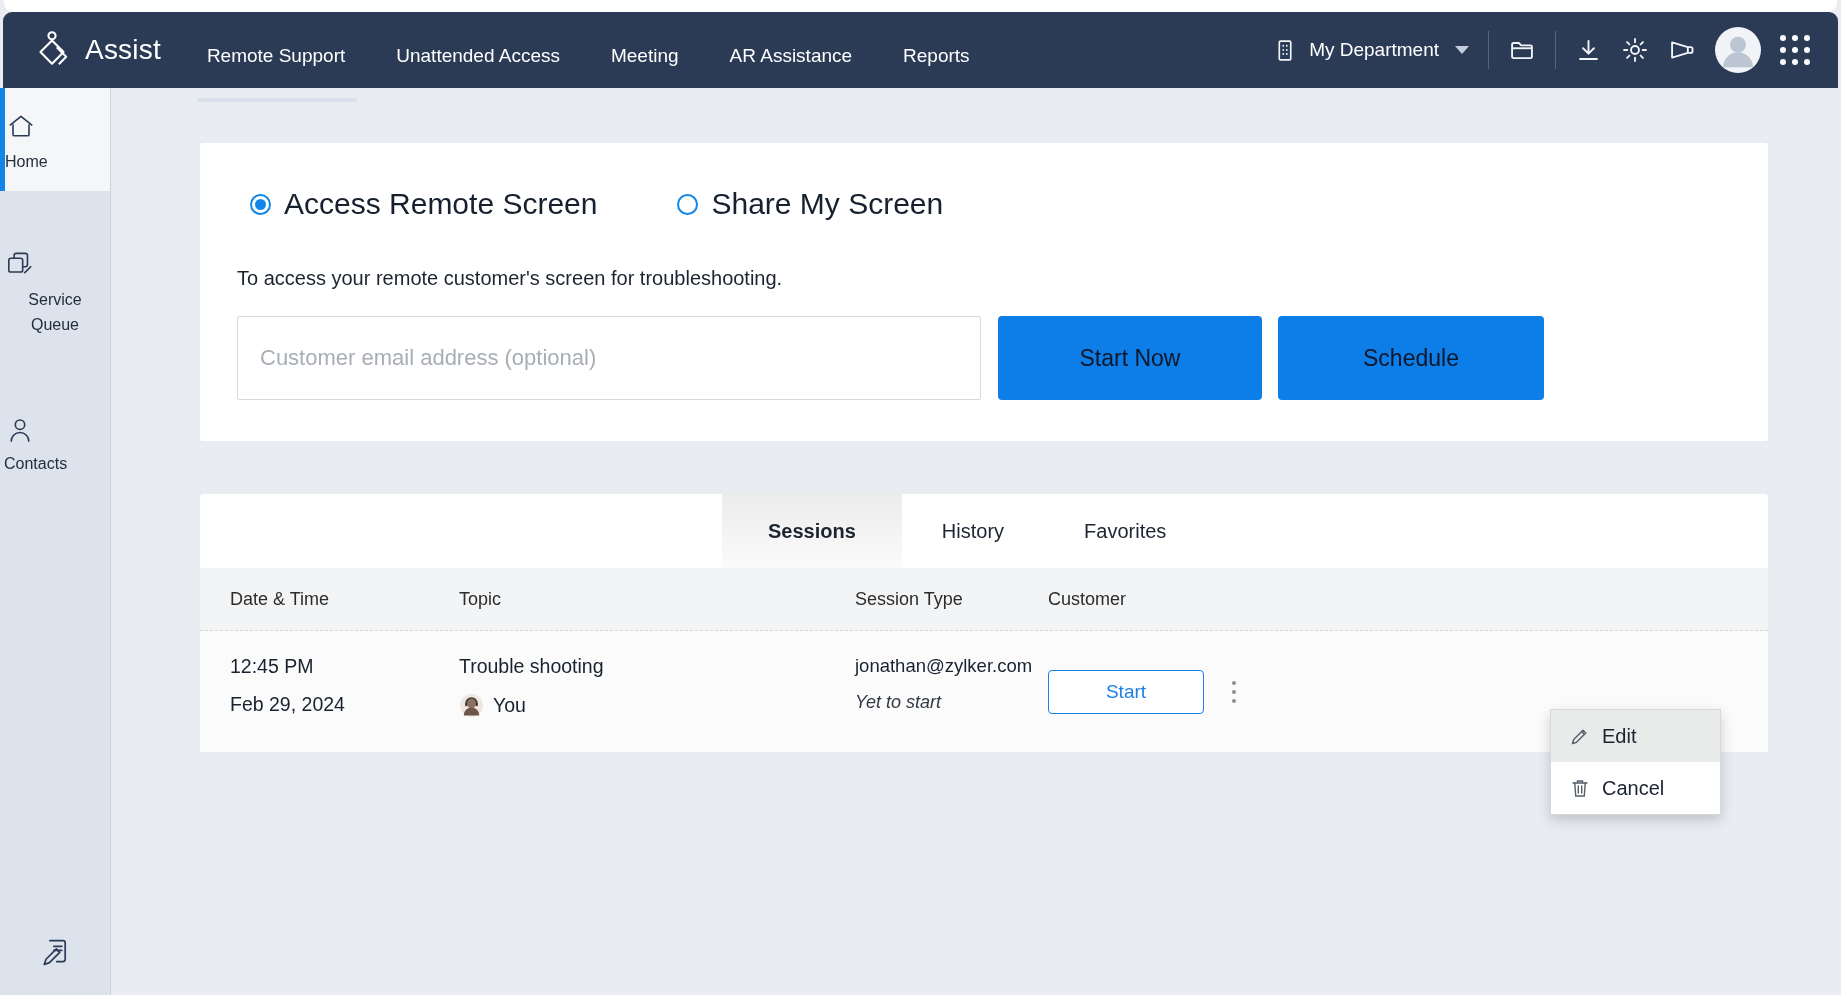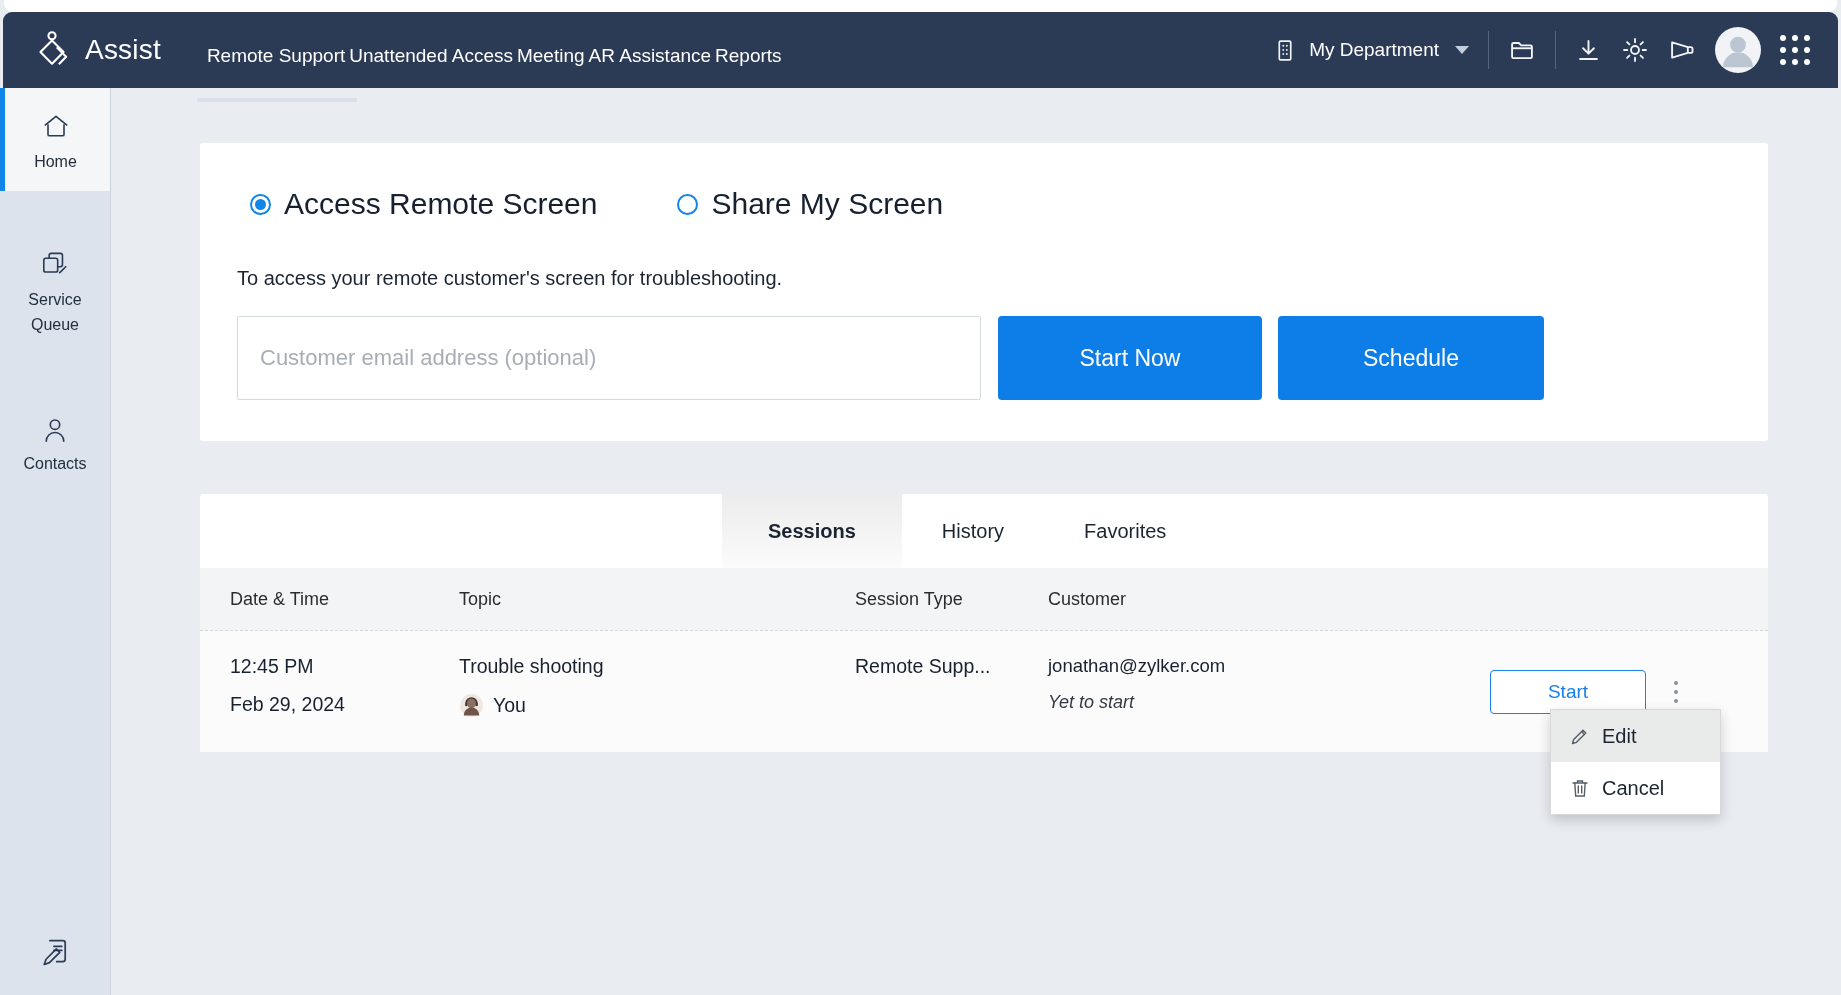--- a/index.html
+++ b/index.html
@@ -16,42 +16,42 @@
   
   .top-strip { position:absolute; top:0; left:4px; right:4px; height:12px;
     background:#ffffff; border-radius:0 0 9px 9px; }
 
   
   .navbar { position:absolute; top:12px; left:3px; right:3px; height:76px;
     background:#2b3a55; border-radius:9px 9px 0 0;
     display:flex; align-items:center; padding:1px 28px; color:#fff; }
   .brand { display:flex; align-items:center; gap:12px; margin-right:44px; }
   .brand-name { font-size:28px; font-weight:500; letter-spacing:.2px; }
-  .nav-items { display:flex; align-items:stretch; height:92px;margin-top:12px; }
+  .nav-items { display:flex; align-items:stretch; gap:47px; height:92px;margin-top:12px; }
   .nav-item { display:flex; align-items:center; font-size:19px; position:relative;
     cursor:pointer; padding:0 2px; }
   .nav-item.active::after { content:""; position:absolute; left:-8px; right:-10px;
     bottom:0; height:4px; background:#d9e0ea; border-radius:2px 2px 0 0; }
   .nav-right { margin-left:auto; display:flex; align-items:center; gap:19px; }
   .dept { display:flex; align-items:center; gap:12px; cursor:pointer; }
   .dept-label { font-size:19px; }
   .caret-down { width:0; height:0; border-left:7px solid transparent;
     border-right:7px solid transparent; border-top:8px solid #c3cddd; margin-left:4px; }
   .nav-divider { width:1px; height:38px; background:#566480; }
   .nav-icon { color:#f2f4f8; cursor:pointer; }
   .avatar { width:46px; height:46px; border-radius:50%; background:#f1f3f6;
     display:flex; align-items:center; justify-content:center; overflow:hidden; cursor:pointer; }
   .apps-grid { display:grid; grid-template-columns:repeat(3,6px); grid-gap:6px; cursor:pointer; }
   .apps-grid span { width:6px; height:6px; border-radius:50%; background:#ffffff; }
 
   
   .sidebar { position:absolute; top:88px; left:0; bottom:0; width:111px;
     background:#dce3ec; border-right:1px solid #c9d2dd;
     display:flex; flex-direction:column; align-items:stretch; text-align:center; }
-  .side-item { display:flex; flex-direction:column; align-items:center;
+  .side-item { display:flex; flex-direction:column; align-items:flex-start;
     font-size:16px; color:#242f3e; cursor:pointer; padding:12px 4px; }
   .side-item .icon { margin-bottom:9px; color:#2b3a55; }
   .side-item.active { background:#f5f6f8; border-left:5px solid #1286e8;
     padding:24px 4px 20px 0; margin-bottom:44px; }
   .side-item.sq { margin-bottom:52px; line-height:1.55; }
   .side-feedback { margin-top:auto; margin-bottom:26px; align-self:center;
     color:#2b3a55; cursor:pointer; }
 
   
   .card { position:absolute; background:#ffffff; border-radius:3px; }
@@ -65,21 +65,21 @@
     background:#fff; position:relative; flex:none; }
   .radio-circle.checked::after { content:""; position:absolute; inset:3px;
     border-radius:50%; background:#1286e8; }
   .radio-label { font-size:30px; color:#16202e; }
   .form-desc { position:absolute; left:37px; top:124px; font-size:20px; color:#1b2430; }
   .email-input { position:absolute; left:37px; top:173px; width:744px; height:84px;
     border:1px solid #d5dade; border-radius:2px; font-size:22px; padding:0 22px;
     color:#1c2a3a; font-family:inherit; background:#fff; }
   .email-input::placeholder { color:#a8aeb6; }
   .btn-primary { position:absolute; top:173px; height:84px; background:#0d7ee7;
-    color:#ffffff; font-size:23px; border:none; border-radius:4px; cursor:pointer;
+    color:#0f172a; font-size:23px; border:none; border-radius:4px; cursor:pointer;
     font-family:inherit; }
   .btn-start-now { left:798px; width:264px; }
   .btn-schedule { left:1078px; width:266px; }
 
   
   .tabs { height:74px; display:flex; padding-left:522px; }
   .tab { display:flex; align-items:center; justify-content:center;
     font-size:20px; padding:0 40px; cursor:pointer; color:#1b2430; }
   .tab.active { background:linear-gradient(180deg,#ececec 0%,#fbfbfb 100%);
     font-weight:bold; padding:0 46px; }
@@ -295,23 +295,20 @@
             <path d="M4.5 21.5a7.5 7.5 0 0 1 15 0Z" fill="#6d5548"></path>
             <path d="M6.8 10a5.2 5.2 0 0 1 10.4 0" fill="none" stroke="#3f3630" stroke-width="1.6"></path>
             <rect x="5.9" y="9.4" width="2" height="3.4" rx="1" fill="#3f3630"></rect>
             <rect x="16.1" y="9.4" width="2" height="3.4" rx="1" fill="#3f3630"></rect>
           </svg>
         </span>
         <span>You</span>
       </div>
     </div>
     <div class="cell">
-      <div>Remote Supp...</div>
-    </div>
-    <div class="cell">
       <div class="email-text">jonathan@zylker.com</div>
       <div class="line2 status-text">Yet to start</div>
     </div>
     <div class="cell actions">
       <button class="btn-start">Start</button>
       <div class="kebab">
         <span></span>
           <span></span>
           <span></span>
       </div>

